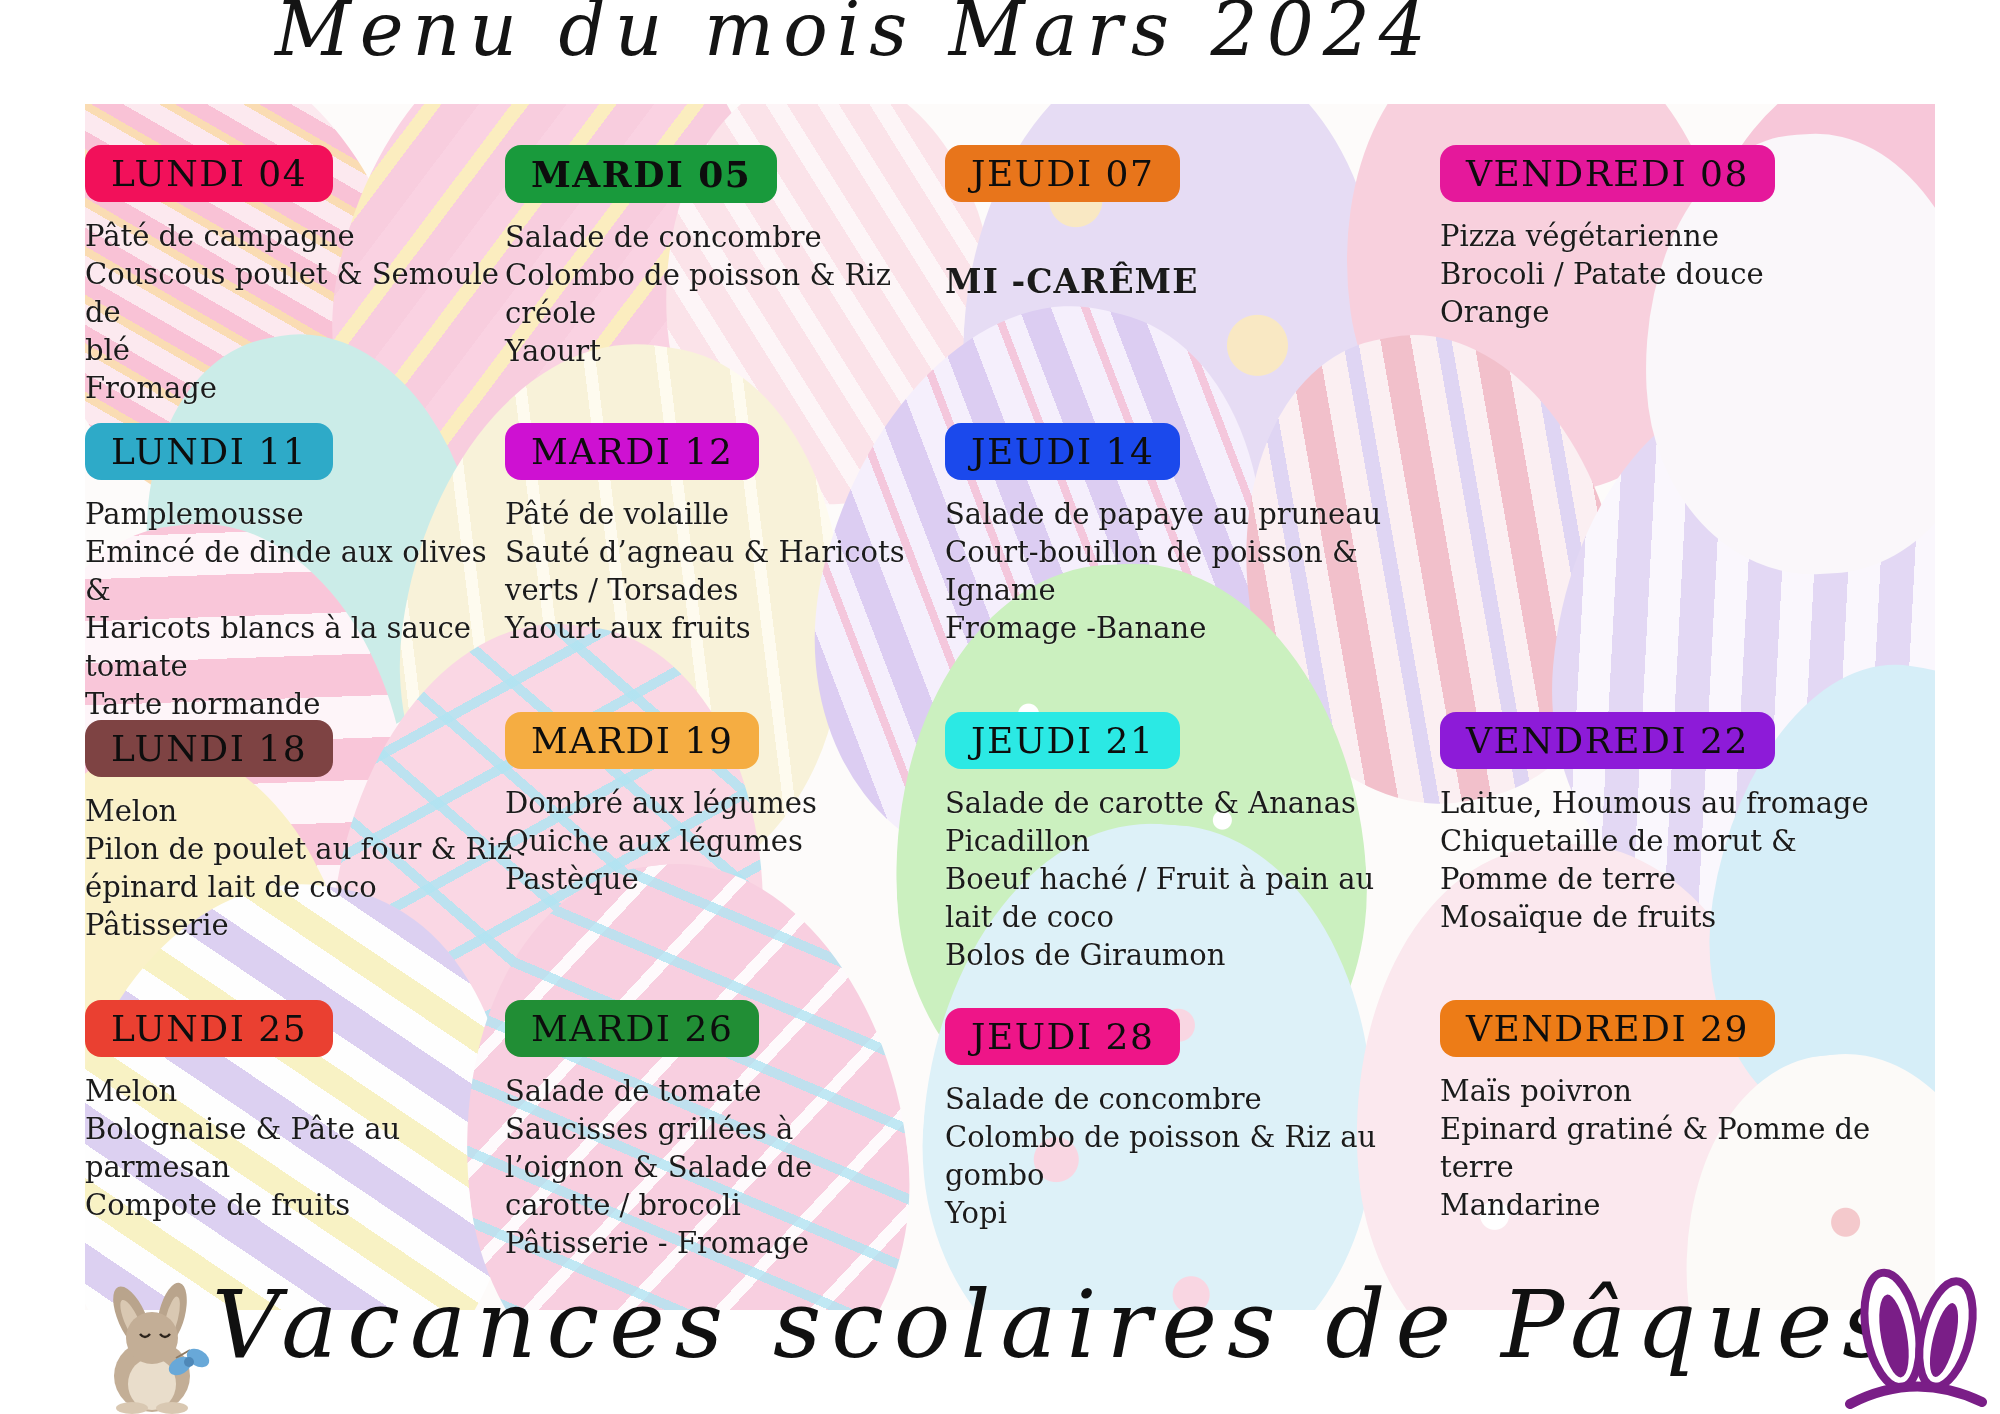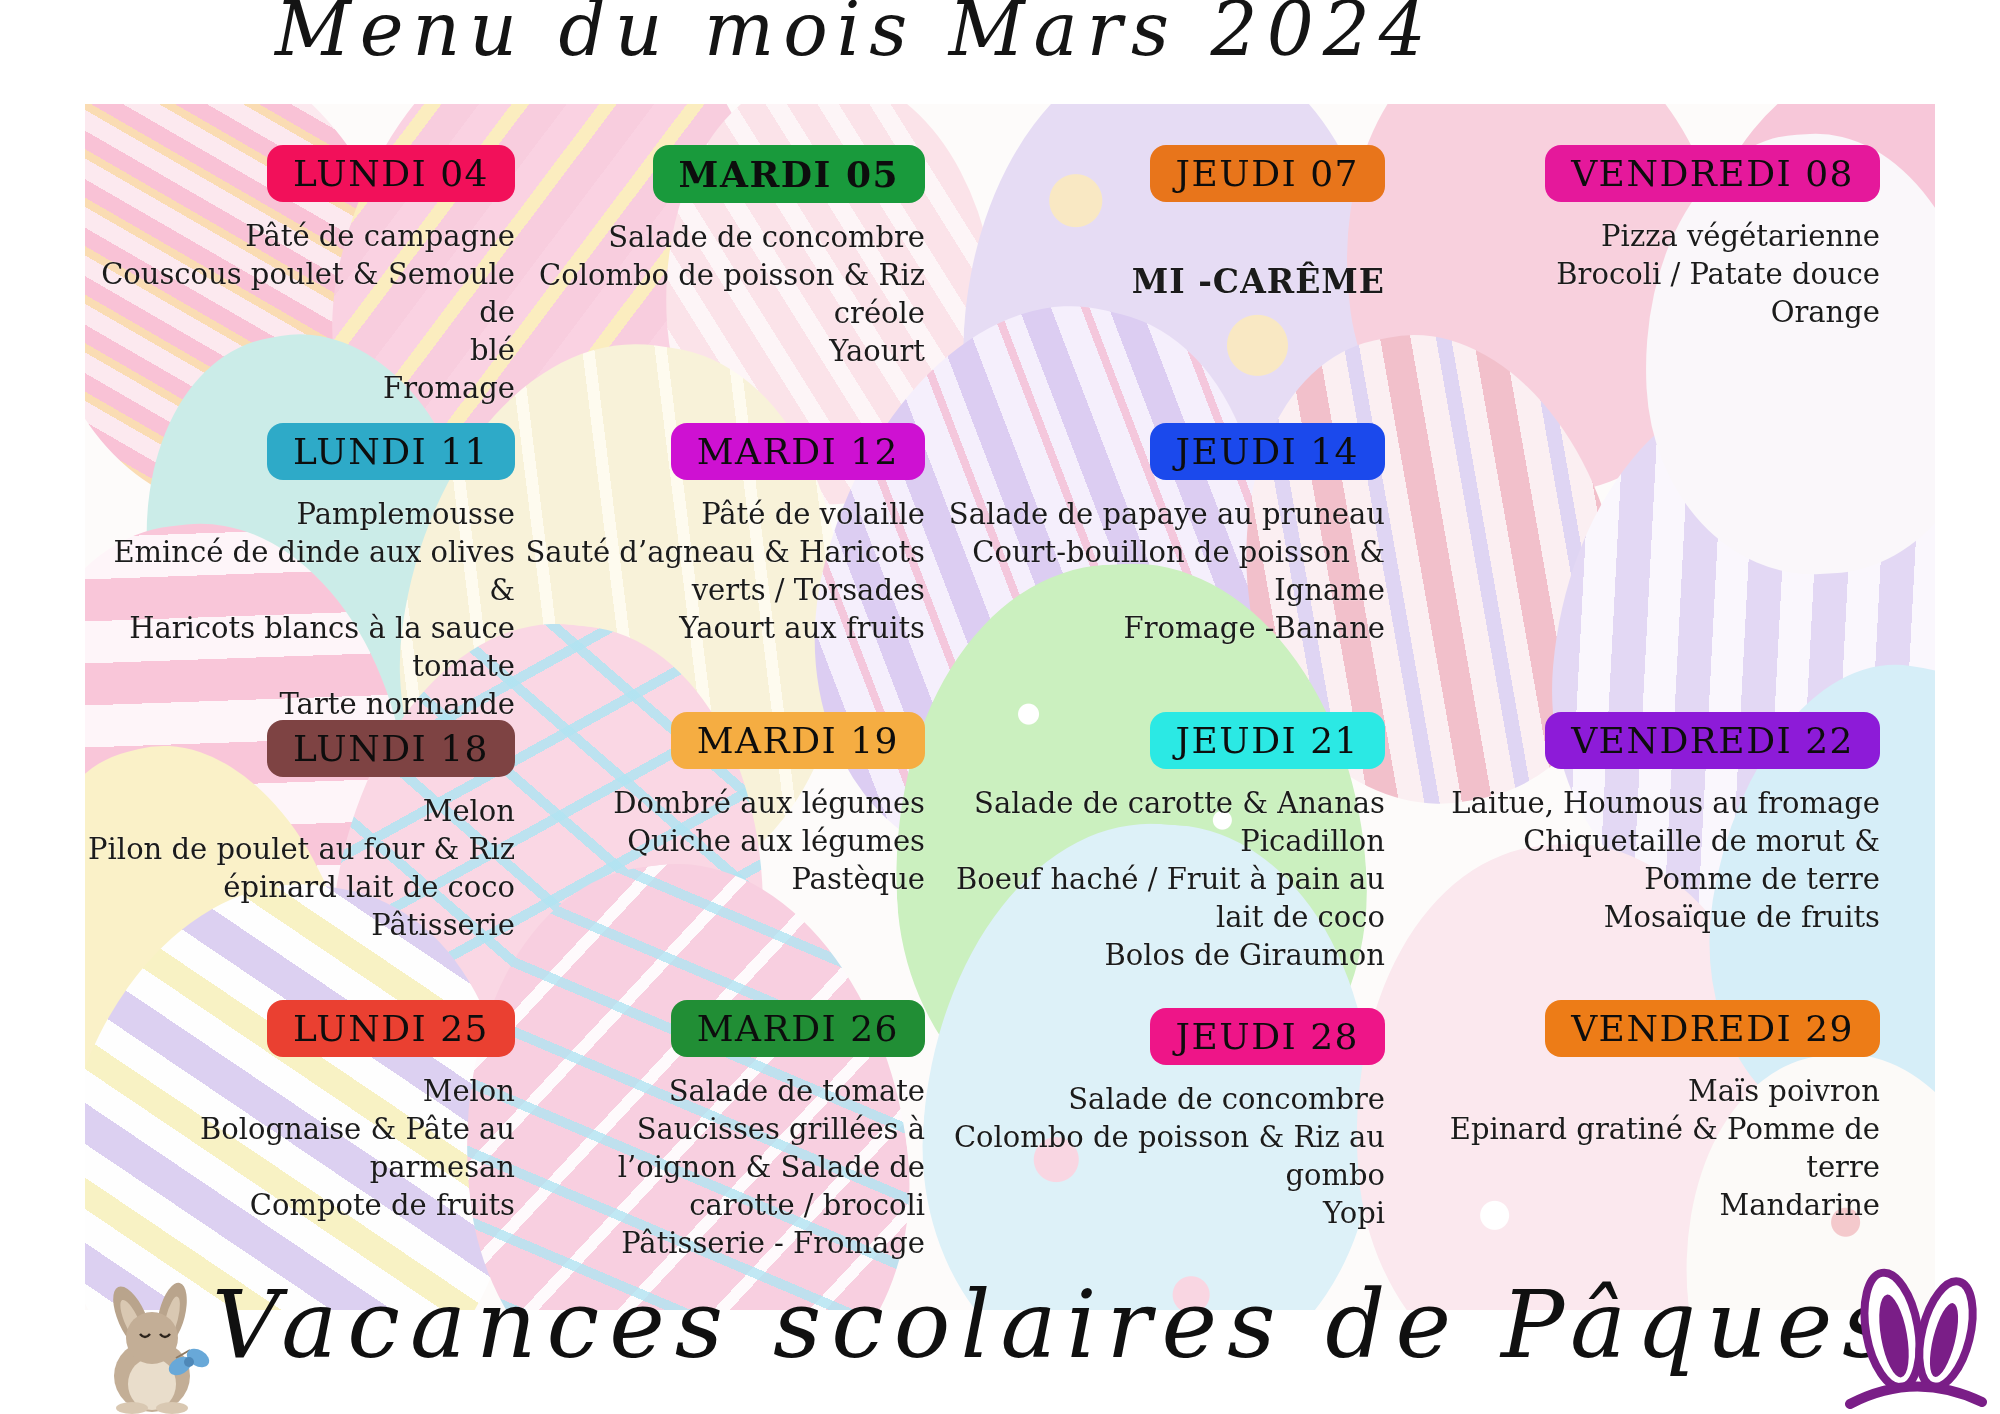--- a/index.html
+++ b/index.html
@@ -4,21 +4,21 @@
 <style>
   html,body{margin:0;padding:0;}
   .page{position:relative;width:2000px;height:1414px;background:#ffffff;overflow:hidden;
         font-family:"DejaVu Serif","Liberation Serif",serif;color:#1c1c1c;}
   
   .photo{position:absolute;left:85px;top:104px;width:1850px;height:1206px;overflow:hidden;background:#fbf7f5;}
   .egg{display:block;position:absolute;border-radius:50%/58% 58% 46% 46%;}
   .fade{position:absolute;inset:0;background:rgba(255,255,255,0.54);}
   .title{position:absolute;left:275px;top:-14px;font-size:74px;font-style:italic;letter-spacing:9px;
          color:#141414;white-space:nowrap;}
-  .cell{position:absolute;text-align:right;}
+  .cell{position:absolute;text-align:left;}
   .badge{display:inline-block;padding:8px 26px;border-radius:16px;font-size:36px;letter-spacing:1.5px;
          color:#0d0d0d;margin-bottom:15px;}
   .line{font-size:29px;line-height:38px;color:#1b1b1b;text-shadow:0 0 2px rgba(255,255,255,.6);}
   .special{font-weight:bold;font-size:33px;letter-spacing:1px;margin-top:46px;}
   .footer-text{position:absolute;left:212px;top:1270px;font-size:94px;font-style:italic;letter-spacing:10px;
                color:#101010;white-space:nowrap;}
   .bunny{position:absolute;left:80px;top:1280px;}
   .ears{position:absolute;left:1840px;top:1268px;}
 </style>
 </head>

